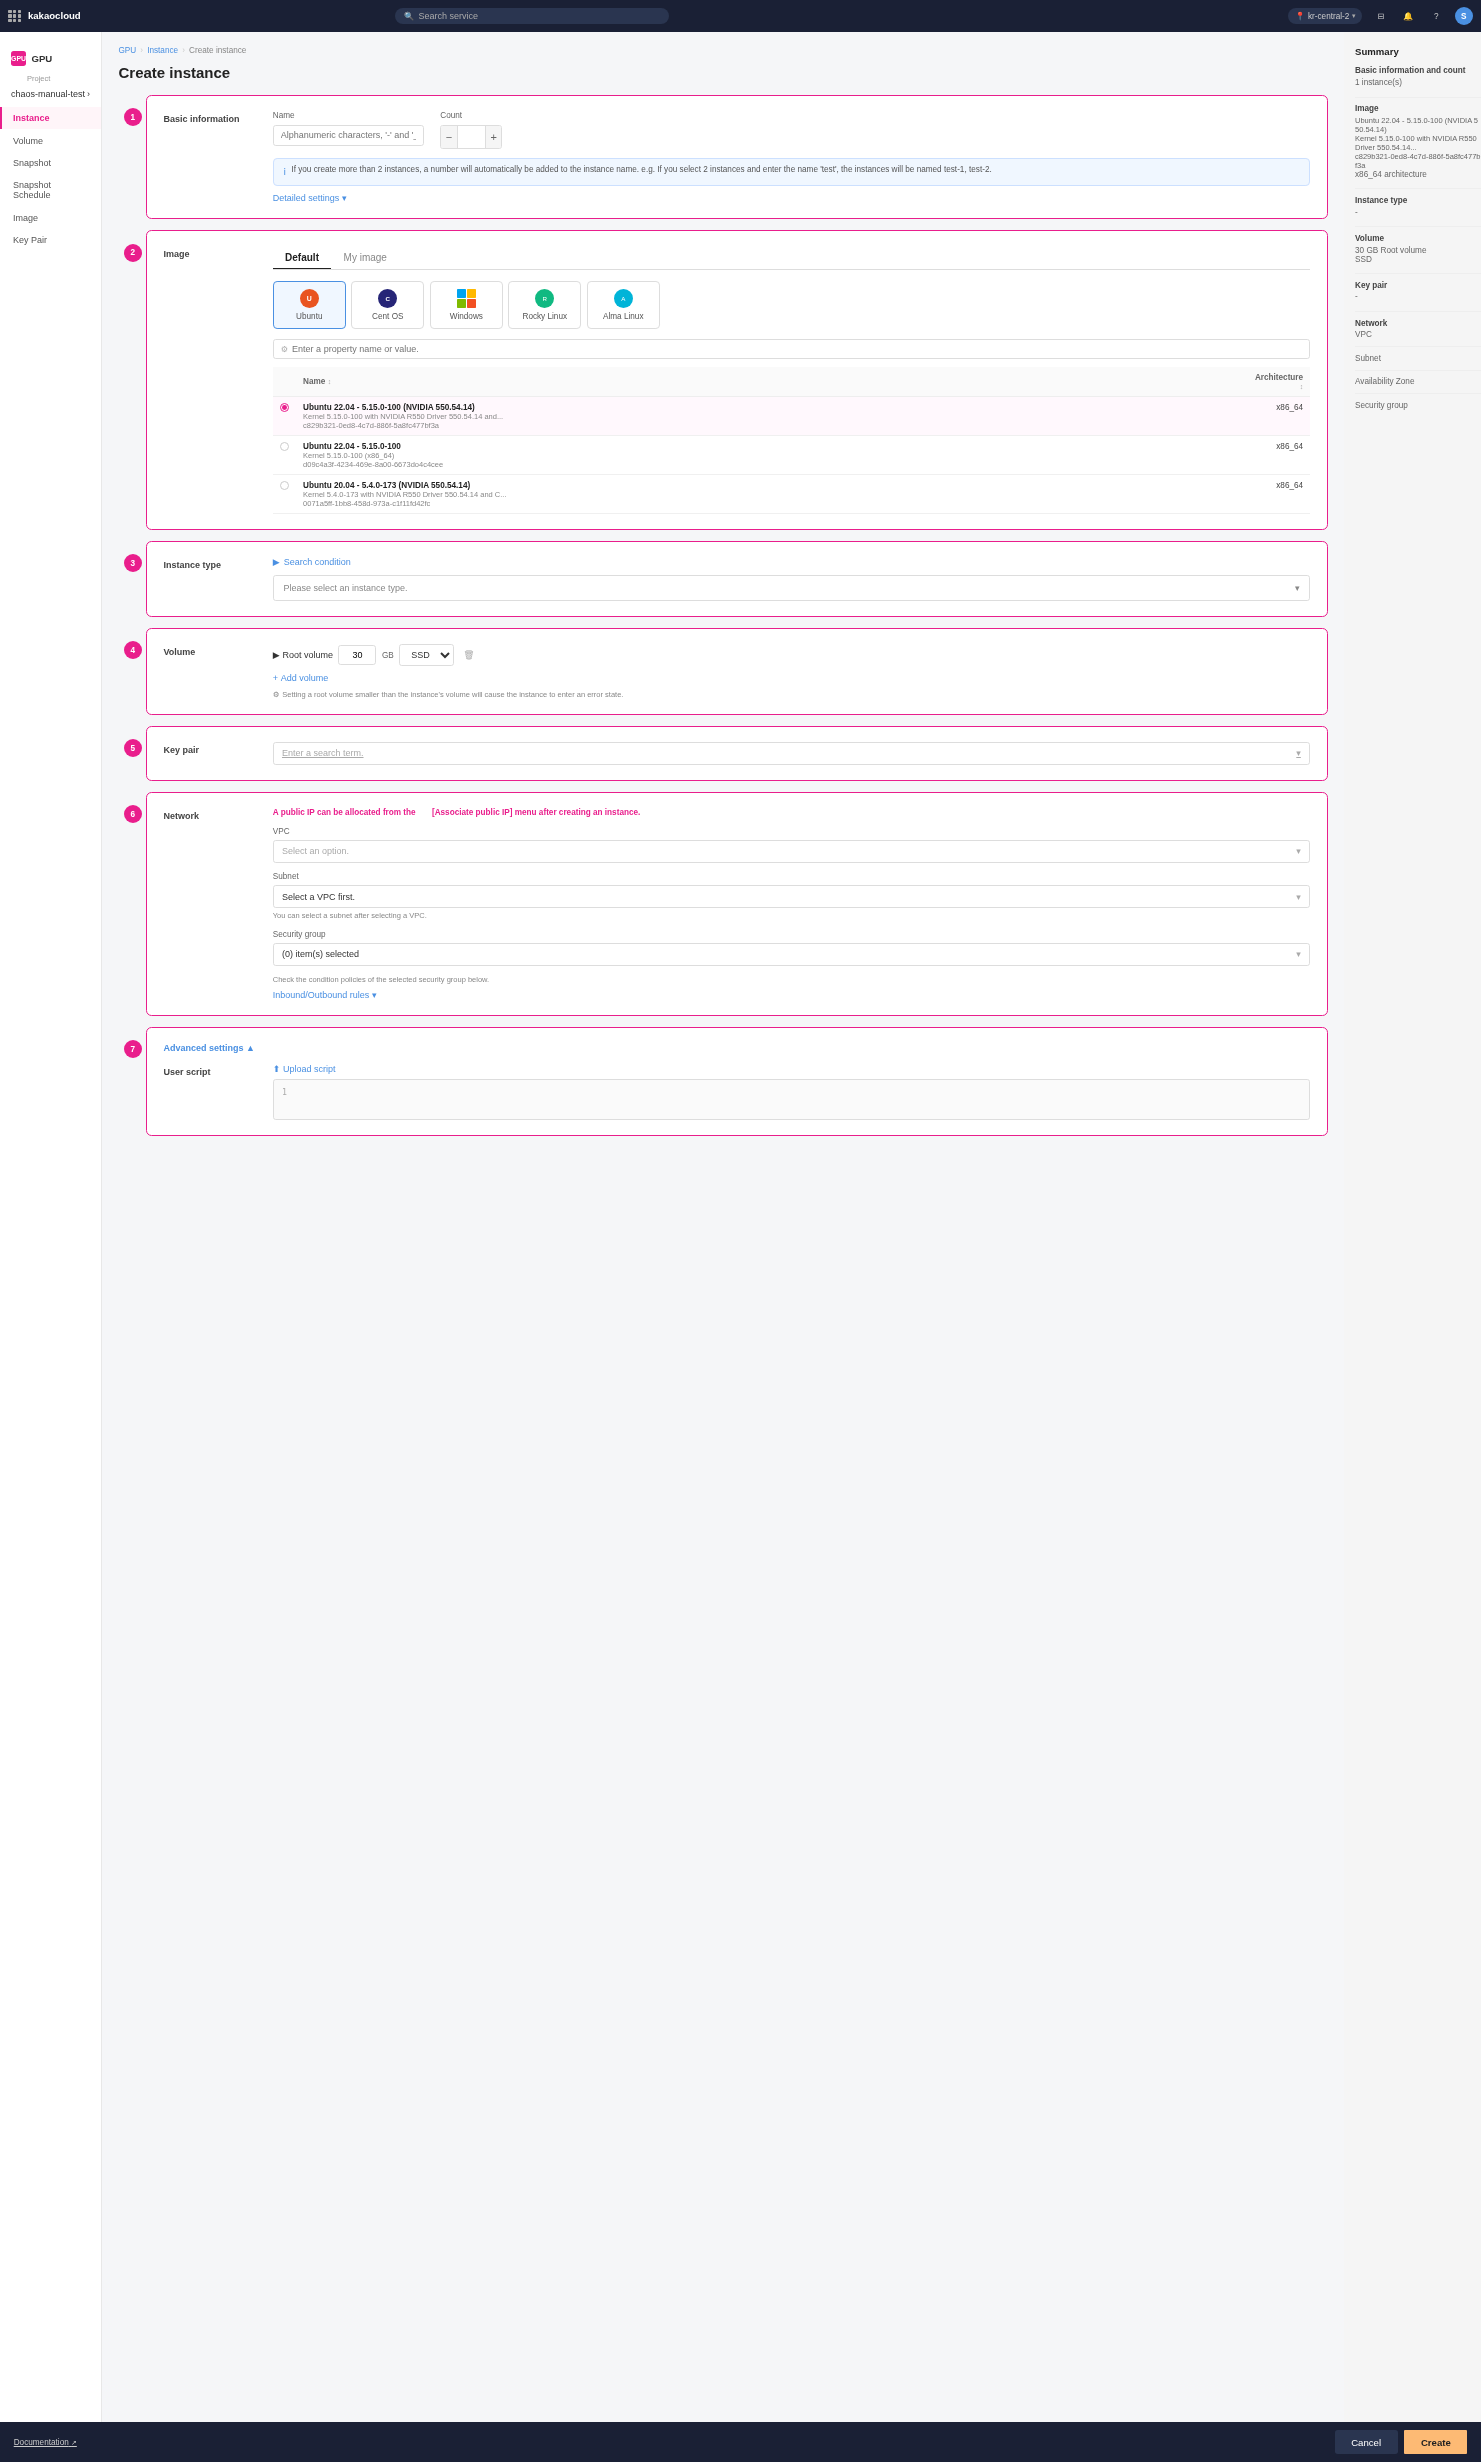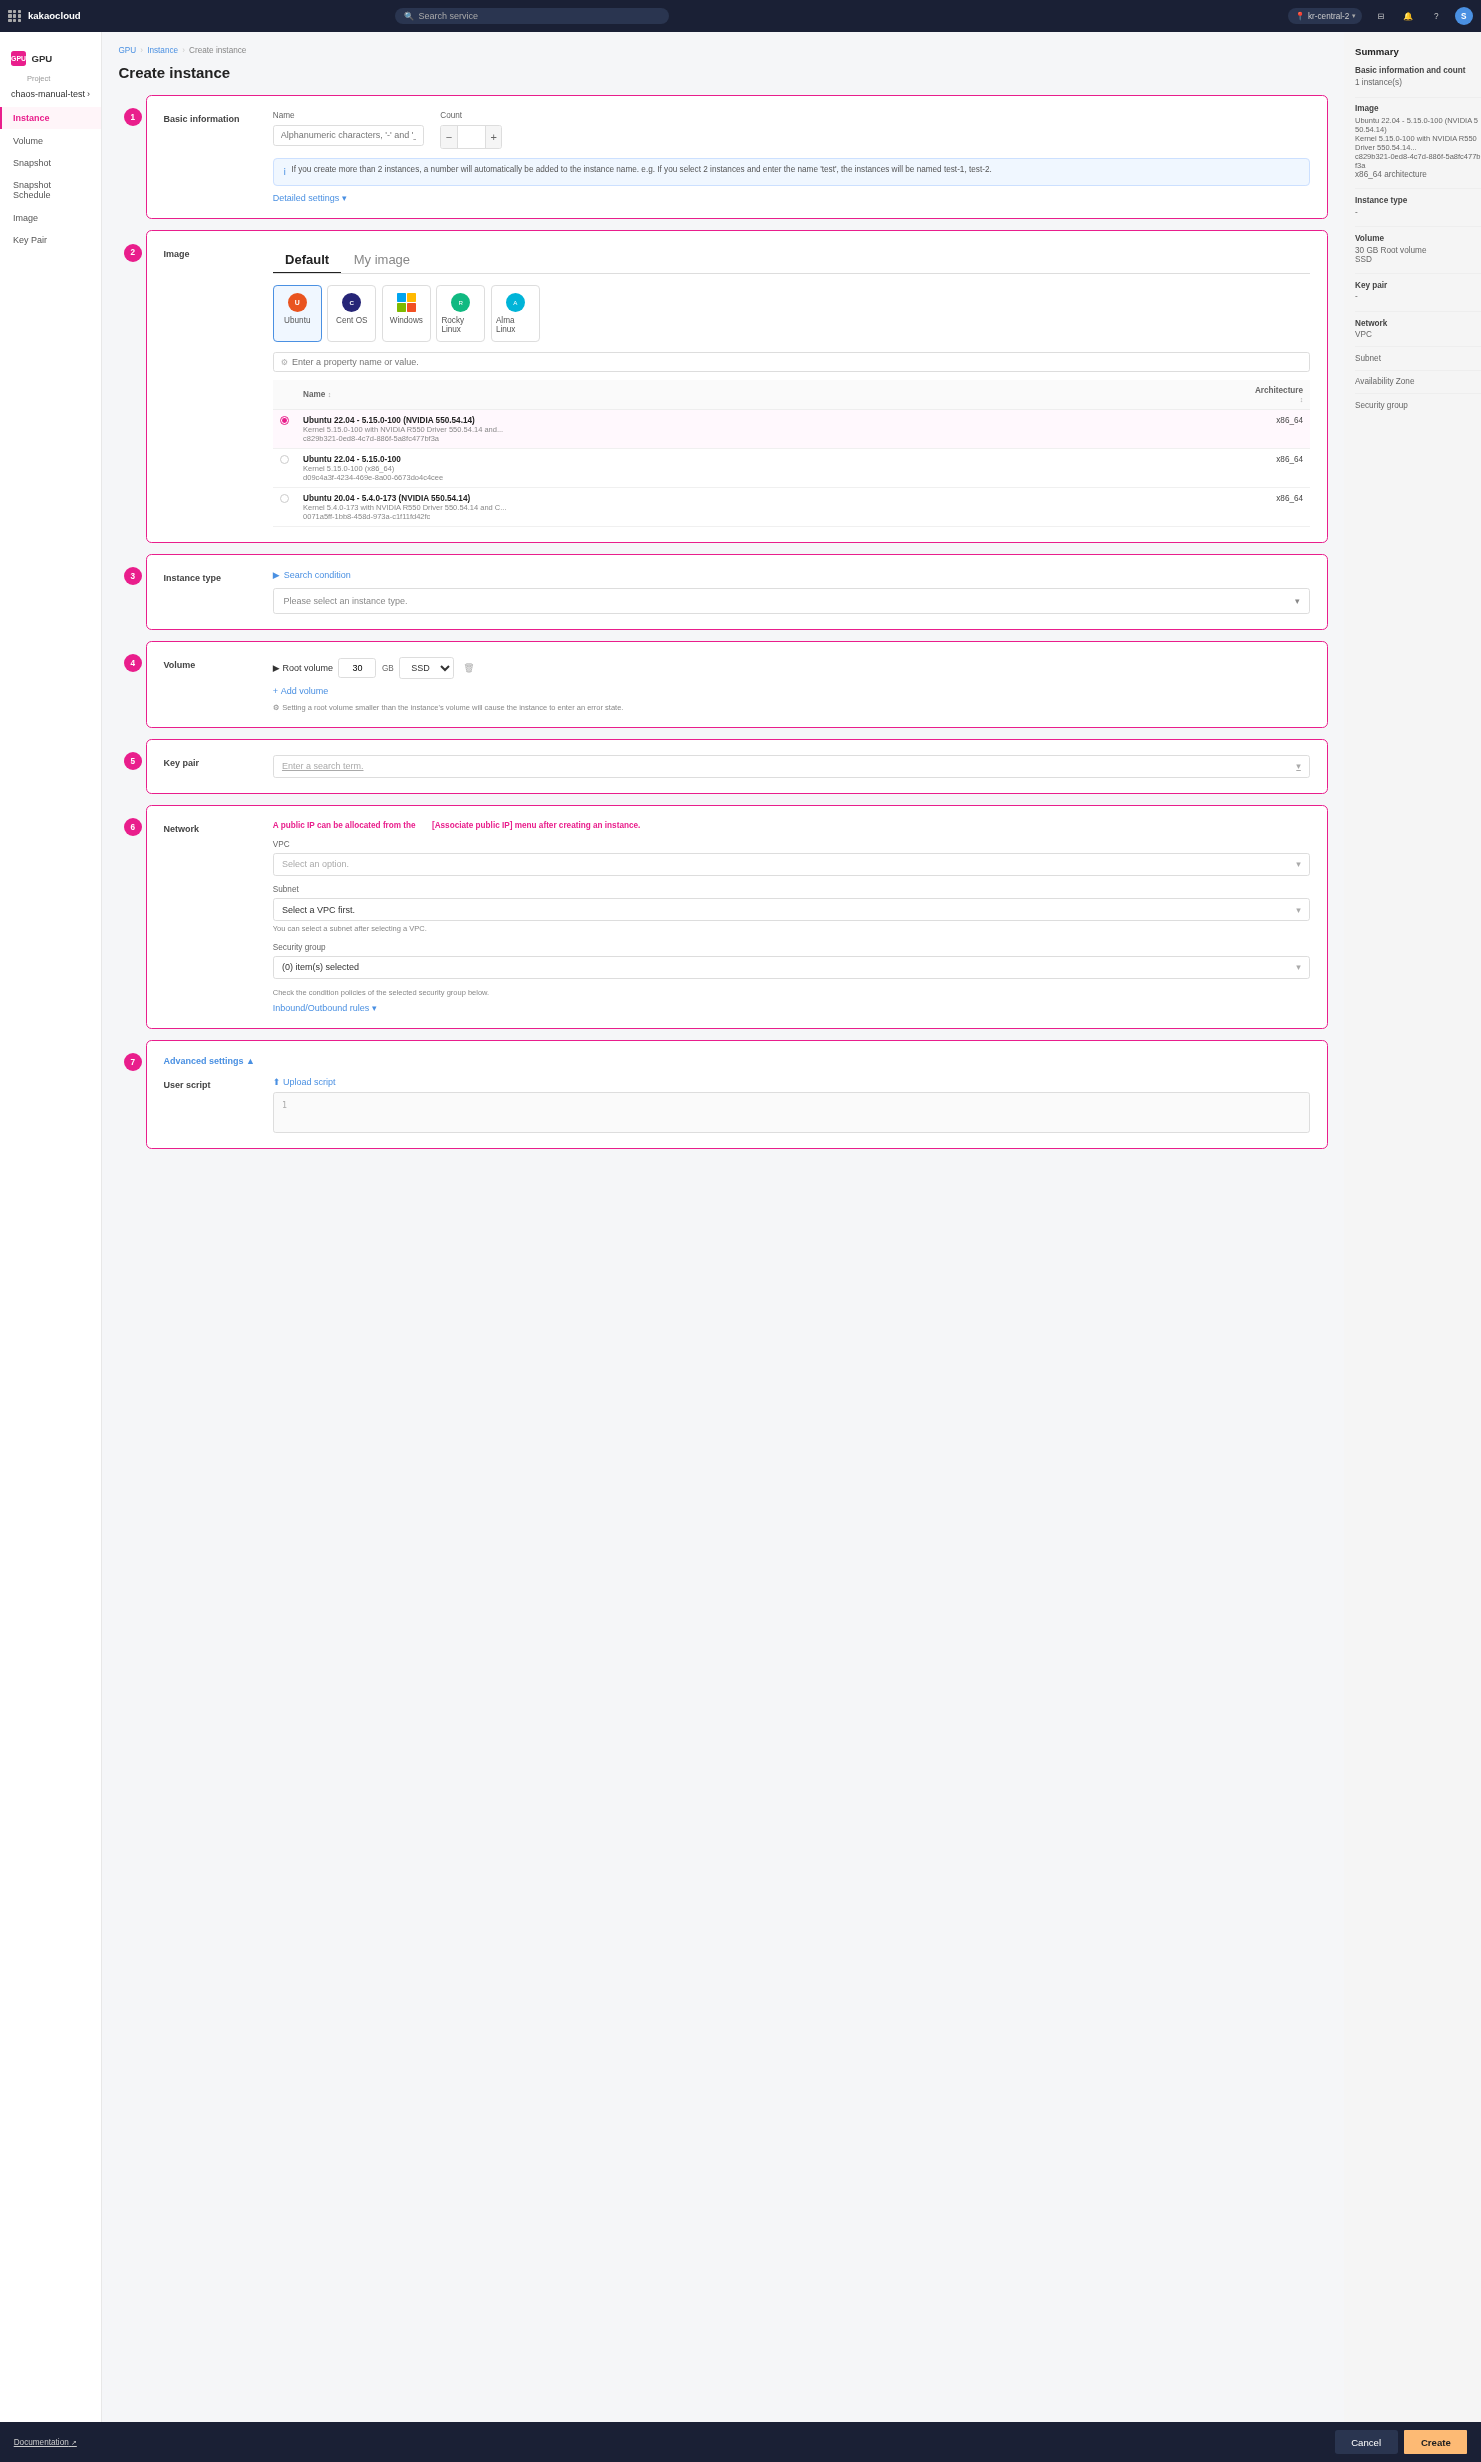--- a/index.html
+++ b/index.html
@@ -52,24 +52,24 @@
     .count-input-wrap { display: flex; align-items: center; gap: 0; border: 0.7px solid #ddd; border-radius: 2.7px; overflow: hidden; width: 62px; }
     .count-input { border: none; width: 27.4px; text-align: center; font-size: 9px; padding: 4.1px 2.7px; outline: none; }
     .count-btn { width: 18px; height: 22px; display: flex; align-items: center; justify-content: center; background: #f5f5f5; cursor: pointer; color: #666; font-size: 11px; border: none; border-left: 0.7px solid #ddd; }
     .count-btn:first-child { border-left: none; border-right: 0.7px solid #ddd; }
     .info-box { margin-top: 8.2px; background: #f0f7ff; border: 0.7px solid #cce0ff; border-radius: 4.1px; padding: 6.9px 9.6px; font-size: 8.2px; color: #555; display: flex; gap: 5.5px; align-items: flex-start; }
     .info-icon { color: #4a90e2; font-size: 9.6px; flex-shrink: 0; }
     .detailed-settings-link { margin-top: 6.9px; color: #4a90e2; font-size: 9px; cursor: pointer; display: flex; align-items: center; gap: 2.7px; }
 
     
     .image-tabs { display: flex; gap: 0; border-bottom: 0.7px solid #ddd; margin-bottom: 11px; }
-    .image-tab { padding: 5.5px 12.3px; font-size: 13px; color: #888; cursor: pointer; border-bottom: 1.4px solid transparent; }
+    .image-tab { padding: 5.5px 12.3px; font-size: 10px; color: #888; cursor: pointer; border-bottom: 1.4px solid transparent; }
     .image-tab.active { color: #222; font-weight: 600; border-bottom: 1.4px solid #222; }
     .os-icons { display: flex; gap: 5.5px; margin-bottom: 9.6px; }
-    .os-icon { width: 49px; display: flex; flex-direction: column; align-items: center; gap: 4.1px; padding: 6.9px 4.1px; border: 0.7px solid #ddd; border-radius: 4.1px; cursor: pointer; font-size: 8.2px; color: #555; }
+    .os-icon { width: 73px; display: flex; flex-direction: column; align-items: center; gap: 4.1px; padding: 6.9px 4.1px; border: 0.7px solid #ddd; border-radius: 4.1px; cursor: pointer; font-size: 8.2px; color: #555; }
     .os-icon.selected { border: 1.4px solid #4a90e2; background: #f0f7ff; }
     .filter-input { width: 100%; border: 0.7px solid #ddd; border-radius: 2.7px; padding: 4.1px 6.9px; font-size: 9px; color: #333; margin-bottom: 8.2px; display: flex; align-items: center; gap: 4.1px; }
     .filter-input input { border: none; outline: none; flex: 1; font-size: 9px; }
     .image-table { width: 100%; border-collapse: collapse; }
     .image-table th { font-size: 8.2px; color: #666; border-bottom: 0.7px solid #eee; padding: 5.5px 6.9px; text-align: left; background: #fafafa; }
     .image-table td { font-size: 8.2px; color: #444; border-bottom: 0.7px solid #f0f0f0; padding: 5.5px 6.9px; vertical-align: top; }
     .image-table tr.selected td { background: #fff8fd; }
     .image-name { font-size: 8.2px; font-weight: 600; color: #222; }
     .image-sub { font-size: 7.5px; color: #888; }
     .radio { width: 9.6px; height: 9.6px; border-radius: 50%; border: 1px solid #ccc; display: flex; align-items: center; justify-content: center; flex-shrink: 0; }

